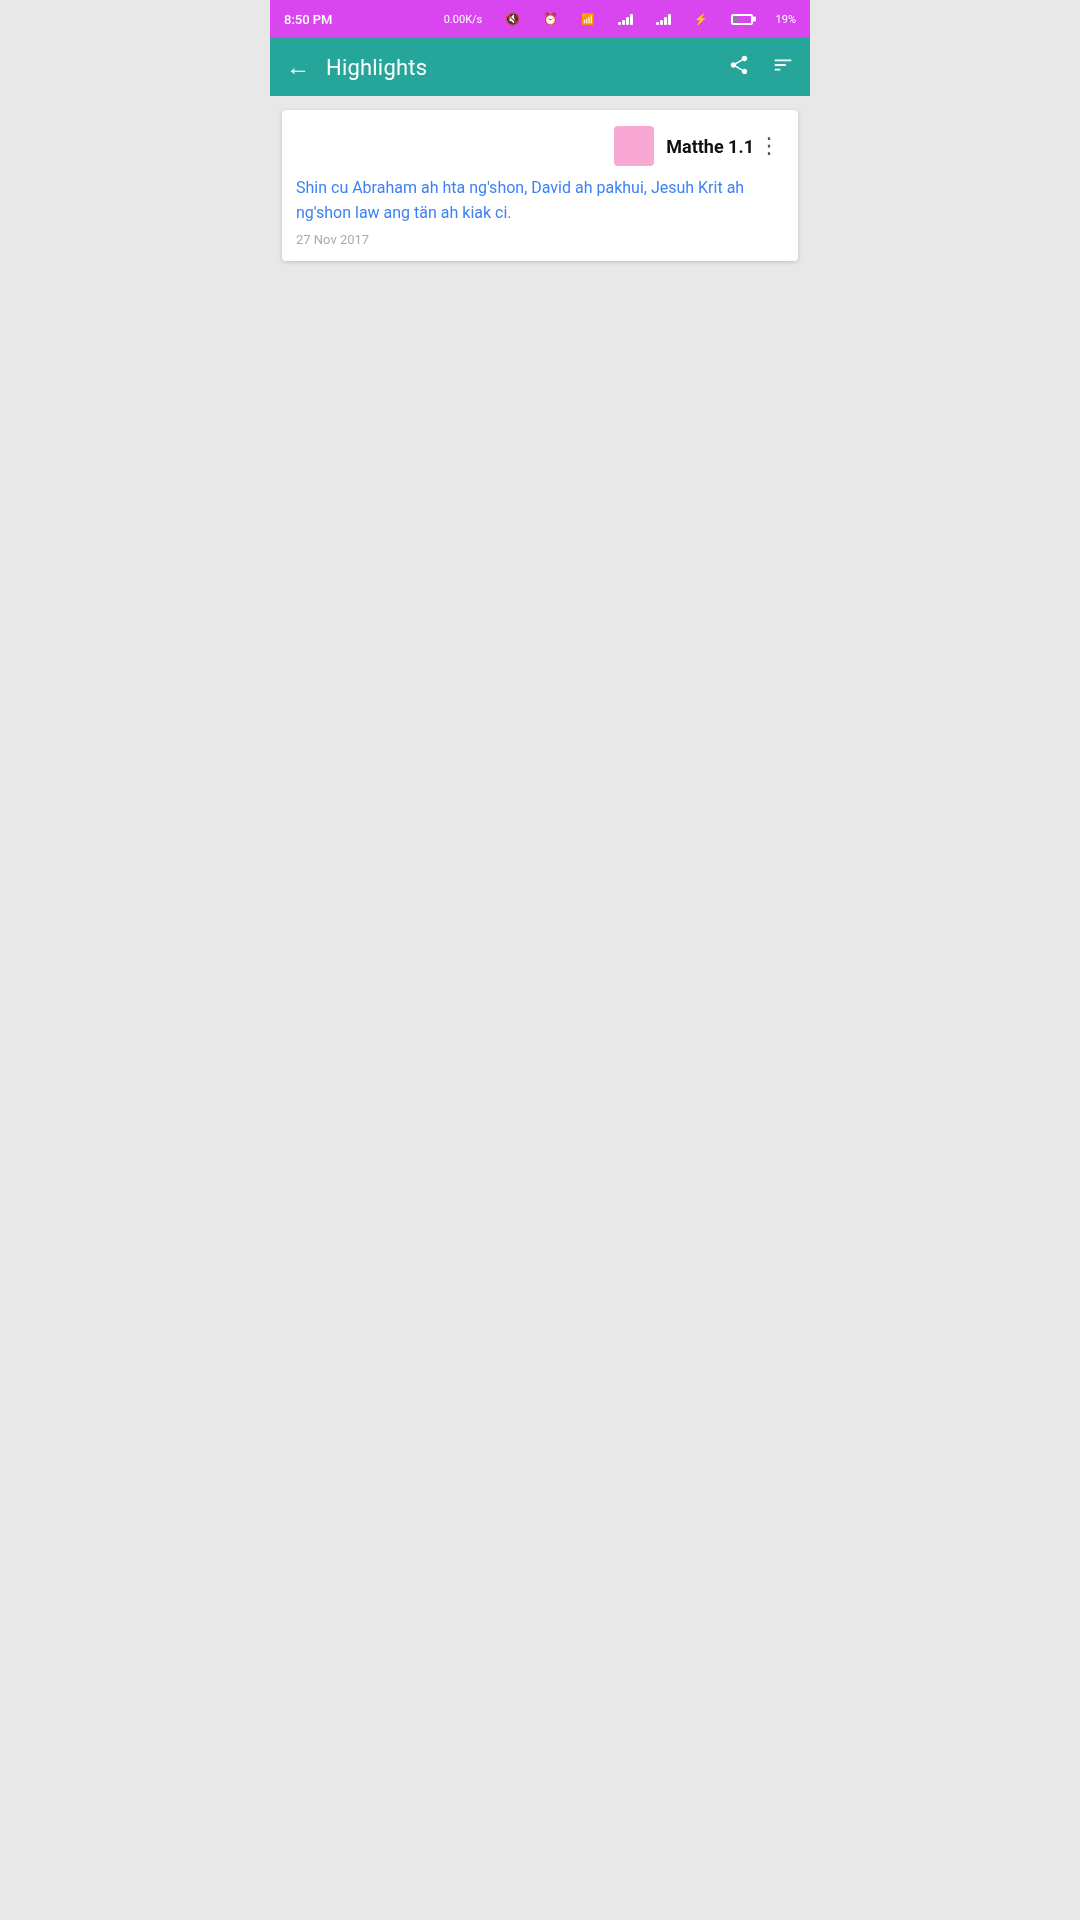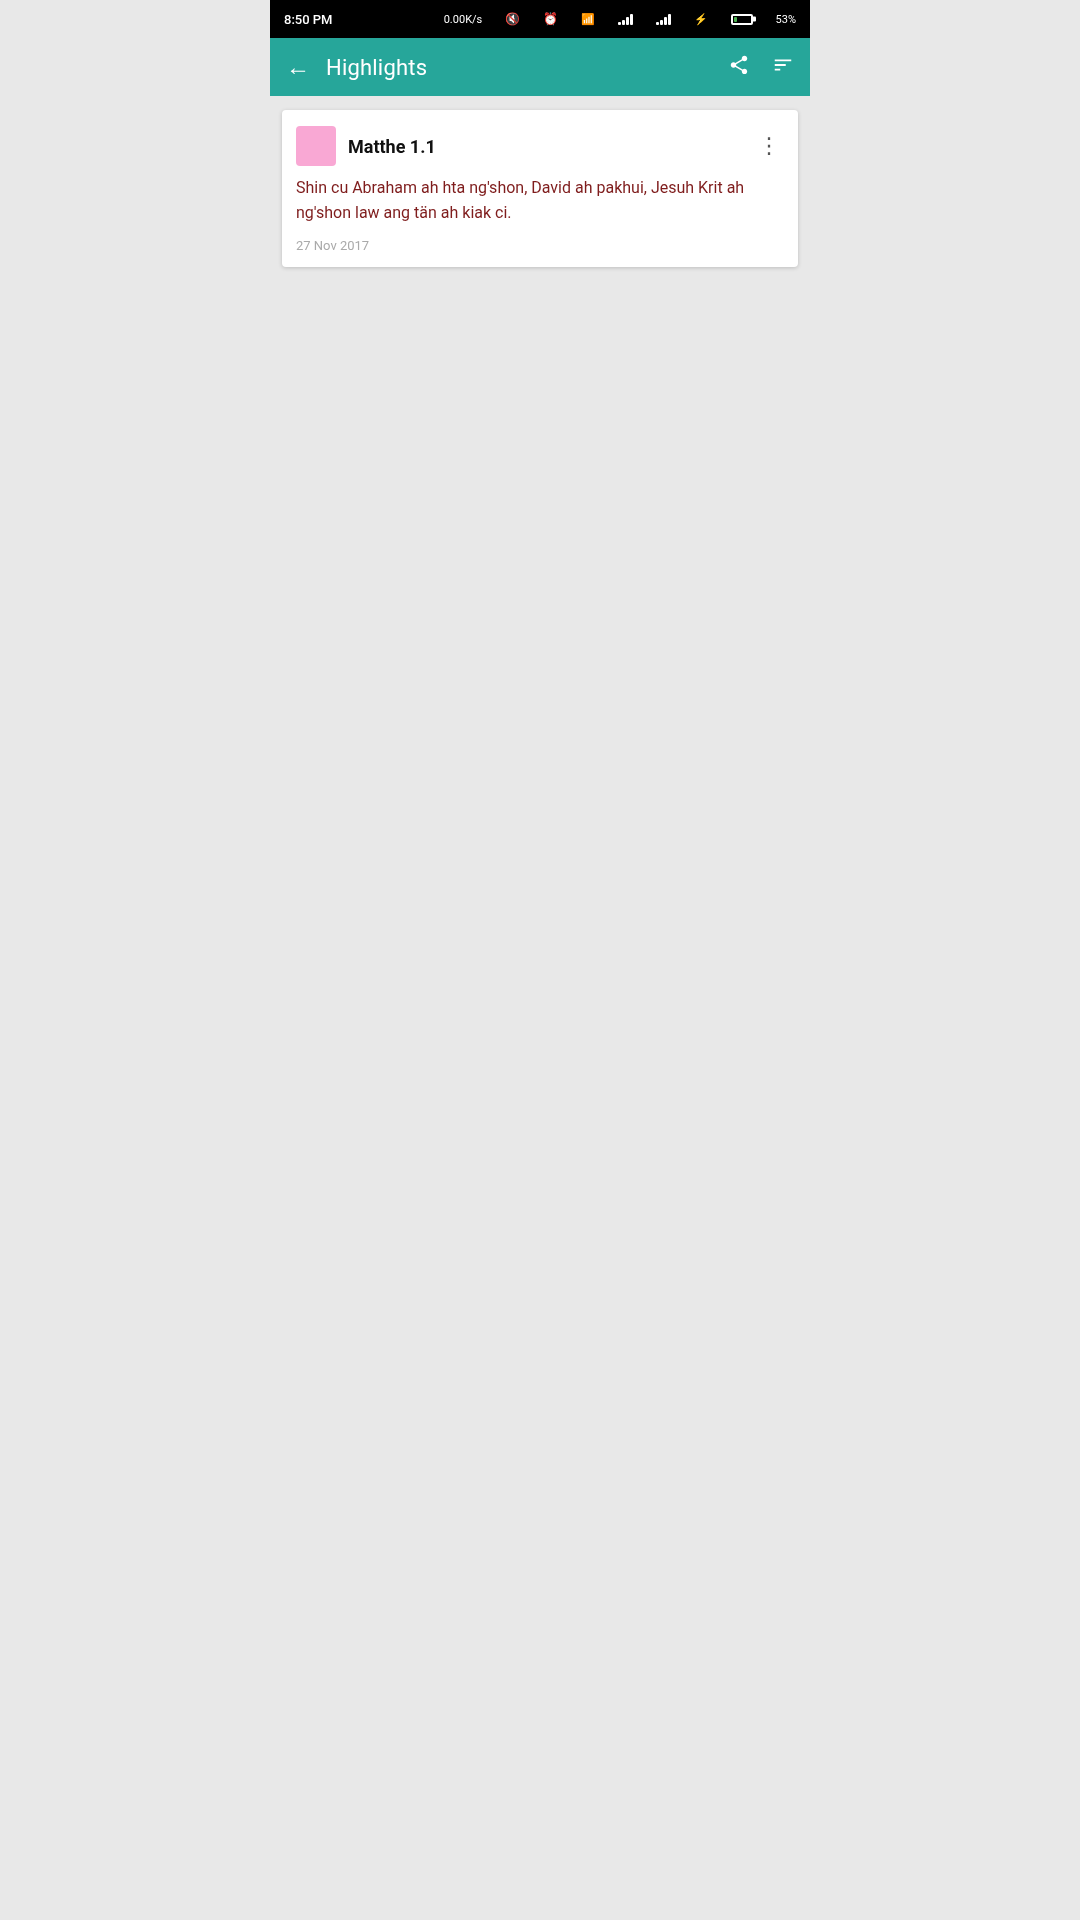--- a/index.html
+++ b/index.html
@@ -13,21 +13,21 @@
       width: 100%;
       max-width: 540px;
       margin: 0 auto;
       background-color: #e8e8e8;
       font-family: 'Roboto', Arial, sans-serif;
       min-height: 960px;
     }
 
     
     .status-bar {
-      background-color: #000000;
+      background-color: #d946ef;
       color: #fff;
       display: flex;
       justify-content: space-between;
       align-items: center;
       padding: 6px 14px;
       height: 38px;
     }
 
     .status-bar-time {
       font-size: 13px;
@@ -127,21 +127,21 @@
     .highlight-card {
       background: #fff;
       border-radius: 4px;
       box-shadow: 0 1px 4px rgba(0,0,0,0.18);
       padding: 16px 14px 14px 14px;
     }
 
     .card-header {
       display: flex;
       align-items: center;
-      justify-content: space-between;
+      justify-content: flex-end;
       margin-bottom: 10px;
     }
 
     .card-header-left {
       display: flex;
       align-items: center;
       gap: 12px;
     }
 
     .highlight-color-swatch {
@@ -161,23 +161,23 @@
     .card-more-icon {
       font-size: 22px;
       color: #555;
       cursor: pointer;
       line-height: 1;
       padding: 0 4px;
     }
 
     .card-body {
       font-size: 16px;
-      color: #7f1d1d;
+      color: #3b82f6;
       line-height: 1.55;
-      margin-bottom: 12px;
+      margin-bottom: 6px;
     }
 
     .card-date {
       text-align: left;
       font-size: 13px;
       color: #aaa;
     }
 
     
     .signal-bars {
@@ -230,21 +230,21 @@
       <span style="height:11px;"></span>
     </div>
 
     <span class="lightning-icon">⚡</span>
 
     <div class="battery-icon">
       <div class="battery-body">
         <div class="battery-fill"></div>
       </div>
     </div>
-    <span>53%</span>
+    <span>19%</span>
   </div>
 </div>
 
 <div class="app-bar">
   <span class="app-bar-back">←</span>
   <span class="app-bar-title">Highlights</span>
   <div class="app-bar-actions">
 
     <span class="app-bar-icon">
       <svg xmlns="http://www.w3.org/2000/svg" width="22" height="22" viewBox="0 0 24 24" fill="white">

